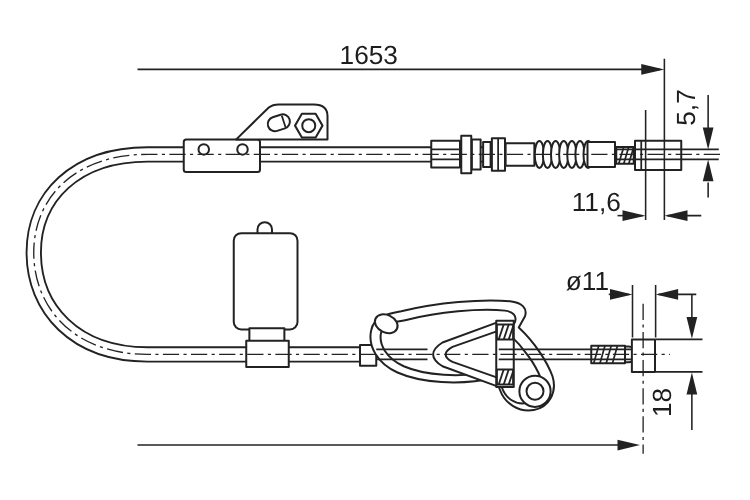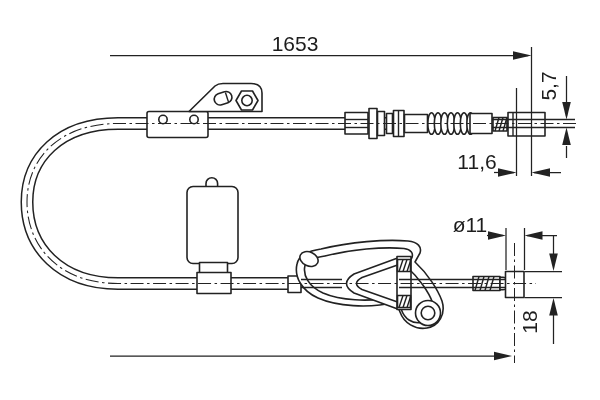--- a/index.html
+++ b/index.html
@@ -1,19 +1,18 @@
 <!DOCTYPE html>
 <html><head>
 <meta charset="utf-8">
 <style>
   html,body{margin:0;padding:0;background:#fff;}
   .stage{
     width:600px;height:400px;position:relative;background:#fff;overflow:hidden;
     font-family:"Liberation Sans",sans-serif;
-    border-radius:26px;
   }
   svg{display:block;}
   .ink{stroke:#222;fill:none;stroke-width:1.6;stroke-linecap:butt;stroke-linejoin:round;}
   .fillw{fill:#fff;stroke:#222;stroke-width:1.6;stroke-linejoin:round;}
   .thin{stroke:#222;stroke-width:1.4;fill:none;}
   .dimline{stroke:#222;stroke-width:1.25;fill:none;}
   .arrow{fill:#222;stroke:none;}
   .cline{stroke:#222;stroke-width:1.05;fill:none;stroke-dasharray:13 3.5 2.5 3.5;}
   .dim{font-family:"Liberation Sans",sans-serif;font-size:21px;fill:#1d1d1d;}
 </style>

